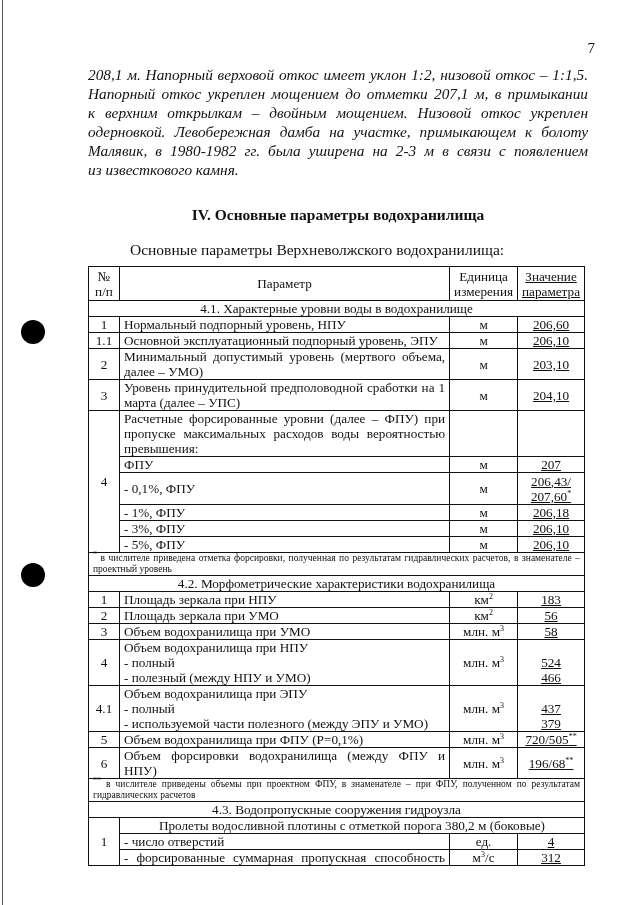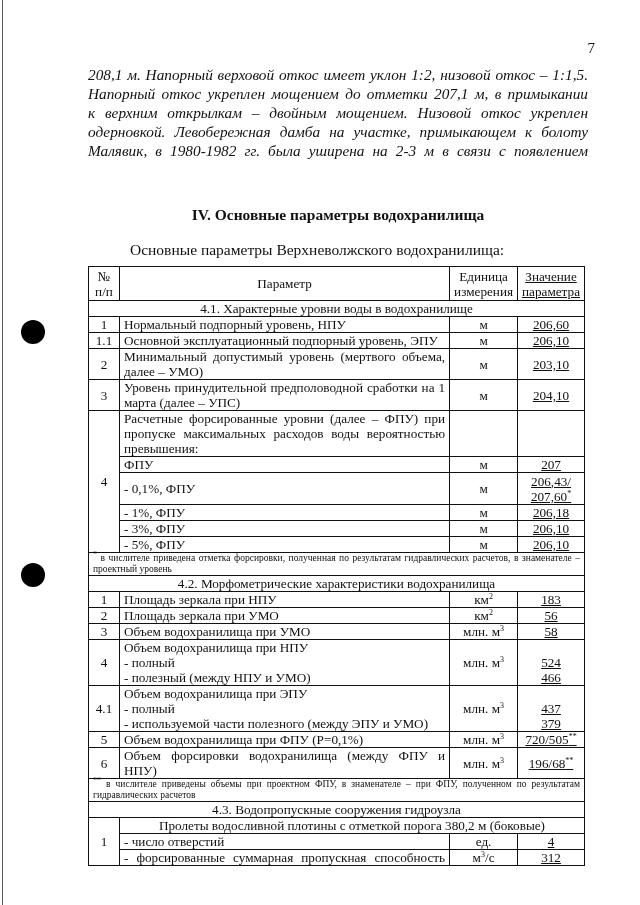--- a/index.html
+++ b/index.html
@@ -46,20 +46,21 @@
 <div class="hole" style="top:563px"></div>
 
 <div class="page-num">7</div>
 
 <div class="para">
   <span>208,1 м. Напорный верховой откос имеет уклон 1:2, низовой откос – 1:1,5.</span>
   <span>Напорный откос укреплен мощением до отметки 207,1 м, в примыкании</span>
   <span>к верхним открылкам – двойным мощением. Низовой откос укреплен</span>
   <span>одерновкой.  Левобережная дамба на участке, примыкающем к болоту</span>
   <span>Малявик,  в 1980-1982 гг. была уширена на 2-3 м в связи с появлением</span>
+  <span class="last">из известкового камня.</span>
 </div>
 
 <div class="section-title">IV. Основные параметры водохранилища</div>
 <div class="intro">Основные параметры Верхневолжского водохранилища:</div>
 
 <table class="params">
   <tbody>
       <tr class="hdr">
     <td class="num">
       <span>№</span><br><span>п/п</span>

